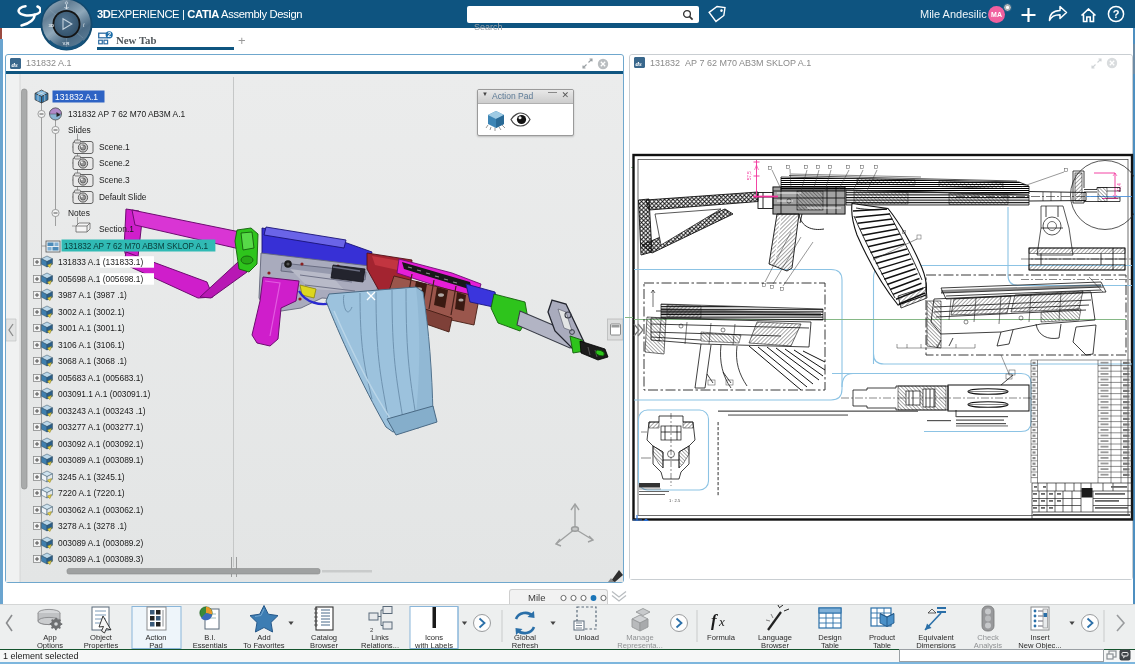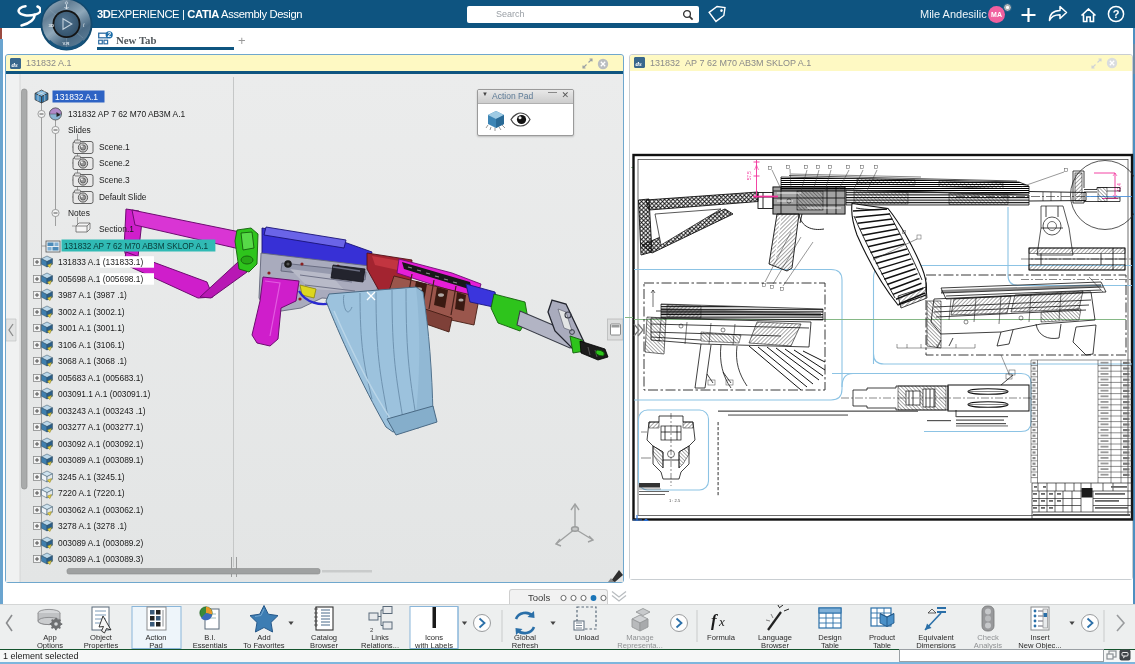--- a/index.html
+++ b/index.html
@@ -7,34 +7,34 @@
 .abs { position:absolute; }
 #topbar { left:0; top:0; width:1135px; height:28px; background:#0e5480; }
 #tabbar { left:0; top:28px; width:1135px; height:26px; background:#fff; }
 #edgeL1 { left:0; top:28px; width:1.5px; height:11px; background:#9a4a40; }
 #edgeL2 { left:0px; top:39px; width:3px; height:623px; background:#6aa4cf; }
 #edgeR { left:1132.5px; top:28px; width:2.5px; height:634px; background:#4e8fc0; }
 #edgeB { left:0; top:661.5px; width:1135px; height:2.5px; background:#7db6dd; }
 #title3d { left:97px; top:8px; color:#fff; font-size:11.2px; letter-spacing:-0.35px; }
 #title3d b { font-weight:bold; }
 #searchbox { left:467px; top:6px; width:232px; height:17px; background:#fff; border-radius:2px; }
-#searchbox span { position:absolute; left:7px; top:3px; font-size:9px; color:#9aa0a6;margin-left:22px; }
+#searchbox span { position:absolute; left:7px; top:16px; font-size:9px; color:#9aa0a6; }
 #username { left:920px; top:8px; color:#eef4f8; font-size:11px; }
 #avatar { left:988px; top:6px; width:17px; height:17px; border-radius:50%; background:#f0609f; color:#fff; font-size:7px; font-weight:bold; text-align:center; line-height:17px; }
 #avbadge { left:1003px; top:3px; width:9px; height:9px; border-radius:50%; background:#aeb2b5; border:1px solid #0e5480; }
 #avbadge:after { content:""; position:absolute; left:2.2px; top:2.2px; width:2.6px; height:2.6px; border-radius:50%; background:#fff; }
 
 #newtabtxt { left:116px; top:34px; font-size:10.8px; font-weight:bold; color:#50565a;font-family:Liberation Serif, serif; }
 #tabline { left:97px; top:47px; width:137px; height:2.8px; background:#0f5580; }
 #tabplus { left:238px; top:33px; font-size:13px; color:#9a9a9a; }
 
 .panel { border-radius:3px; }
 #lpanel { left:5px; top:54px; width:619px; height:529px; border:1px solid #6fa7cd; background:#e9eaea; }
 #rpanel { left:629px; top:53.5px; width:504px; height:526px; border:1px solid #c9ced2; background:#fff; }
-.phead { position:absolute; left:0; top:0; width:100%; height:16px; background:#fef9c3; border-radius:3px 3px 0 0; }
+.phead { position:absolute; left:0; top:0; width:100%; height:16px; background:#ffffff; border-radius:3px 3px 0 0; }
 .phead .ic { position:absolute; left:4px; top:2.5px; width:11px; height:11px; background:#39678c; border-radius:1px; }
 .phead .tt { position:absolute; left:20px; top:3px; font-size:9px; color:#8a8a8a; }
 #lpanel .blueline { position:absolute; left:0; top:16px; width:100%; height:2.5px; background:#0f5580; }
 #lviewport { position:absolute; left:0; top:18.5px; width:617px; height:508.5px; background:linear-gradient(#ebecec,#e3e5e5); overflow:hidden; }
 #rbody { position:absolute; left:0; top:17px; width:502px; height:507px; background:#fff; }
 
 #toolstab { left:509px; top:589px; width:99px; height:15.5px; background:#f2f2f2; border:1px solid #cfcfcf; border-bottom:none; border-radius:3px 3px 0 0; }
 #toolstab .t { position:absolute; left:18px; top:2px; font-size:9.5px; color:#3a3a3a; }
 #toolbar { left:0; top:604px; width:1135px; height:44.5px; background:#edefef; border-top:1px solid #d4d6d6; }
 #statusbar { left:0; top:648.5px; width:1135px; height:13px; background:#f6f7f7; border-top:1px solid #14532d; }
@@ -912,21 +912,21 @@
 <rect x="1032" y="512" width="97" height="2" fill="#555"></rect>
 <path d="M636,513 L636,522 M632,518 L641,518" stroke="#2a6fd4" stroke-width="1.2"></path>
 <path d="M642,519 L648,519 L645,516.5 Z" fill="#2a6fd4"></path>
 <path d="M633,322 L638,328 L633,334 M637,322 L642,328 L637,334" stroke="#777" stroke-width="1.2" fill="none"></path>
       </svg>
   </div>
 </div>
 <div class="abs" style="left:624.5px;top:317px;width:8.5px;height:1.2px;background:#86b886;z-index:30"></div>
 
 <div id="toolstab" class="abs">
-    <span class="t">Tools</span>
+    <span class="t">Mile</span>
   <svg style="position:absolute;left:48px;top:4px" width="49" height="8" viewBox="0 0 46 8">
     <circle cx="4" cy="4" r="2.6" fill="#fff" stroke="#6a6a6a" stroke-width="1"></circle>
     <circle cx="14" cy="4" r="2.6" fill="#fff" stroke="#6a6a6a" stroke-width="1"></circle>
     <circle cx="24" cy="4" r="2.6" fill="#fff" stroke="#6a6a6a" stroke-width="1"></circle>
     <circle cx="34" cy="4" r="2.9" fill="#1b75b8"></circle>
     <circle cx="44" cy="4" r="2.6" fill="#fff" stroke="#6a6a6a" stroke-width="1"></circle>
   </svg>
 </div>
 <svg class="abs" style="left:611px;top:590px" width="16" height="13" viewBox="0 0 16 13">
   <path d="M1,1.5 L8,7 L15,1.5 M1,5.5 L8,11 L15,5.5" fill="none" stroke="#b9bdc0" stroke-width="1.3"></path>

